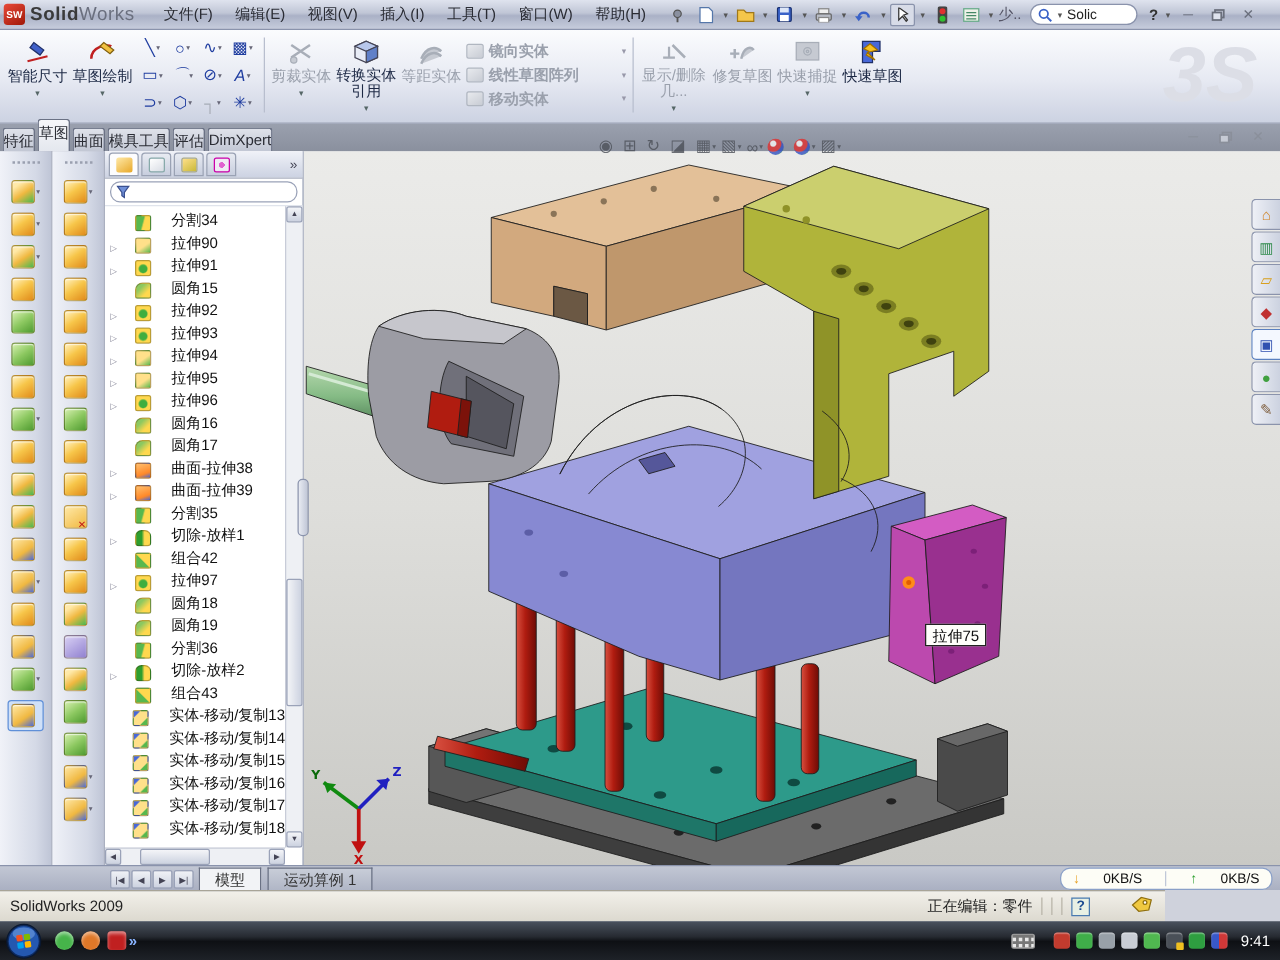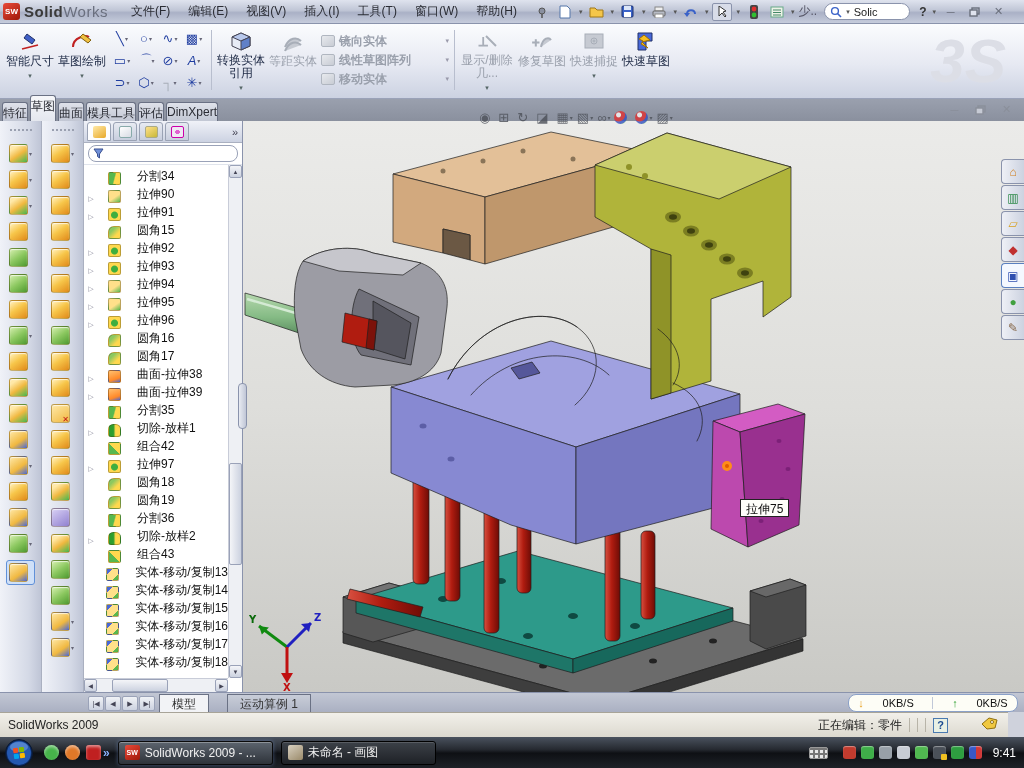--- a/index.html
+++ b/index.html
@@ -153,31 +153,31 @@
     background:linear-gradient(90deg,#eef0f6,#ccd2e0);display:flex;align-items:center;justify-content:center;}
   .tp-tab.active{background:#f4f8ff;border-color:#5a80c0;}
   .tp-tab .g{font-size:12px;color:var(--c,#666);}
 
   
   .bottomtabs{position:absolute;left:0;top:692px;width:1024px;height:20px;
     background:linear-gradient(180deg,#c2c7d4,#aab0c2);border-top:1px solid #8a93ac;display:flex;align-items:flex-end;}
   .bt-nav{display:flex;gap:1px;margin:0 4px 1px 88px;}
   .bt-nav .nbtn{width:16px;height:15px;font-size:7px;color:#445;display:flex;align-items:center;justify-content:center;
     background:linear-gradient(180deg,#f0f2f6,#ccd2e0);border:1px solid #9aa2b8;border-radius:2px;}
-  .btab{height:18px;padding:1px 12px 0;border:1px solid #6a7184;border-bottom:none;margin-right:18px;
+  .btab{height:18px;padding:1px 12px 0;border:1px solid #6a7184;border-bottom:none;margin-right:5px;
     background:linear-gradient(180deg,#c8cdd8,#b0b6c6);font-size:12px;color:#333;}
   .btab.active{background:#f2f3f6;}
   .netwidget{position:absolute;right:6px;top:1px;height:18px;width:170px;background:#fdfdf6;
     border:1px solid #8aa0c8;border-radius:8px;display:flex;align-items:center;justify-content:space-around;
     font-size:11px;color:#111;z-index:8;}
   .netwidget .da{color:#e8a020;font-weight:bold;} .netwidget .ua{color:#2ea030;font-weight:bold;}
   .netwidget .nsep{width:1px;height:12px;background:#c0c8d8;}
 
   
-  .statusbar{position:absolute;left:0;top:712px;width:1008px;height:25px;
+  .statusbar{position:absolute;left:0;top:712px;width:932px;height:25px;
     background:linear-gradient(180deg,#f2f0ea,#dcd9cf);border-top:1px solid #a8a498;
     display:flex;align-items:center;padding:0 8px;color:#222;}
   .sb-right{margin-left:auto;display:flex;align-items:center;gap:7px;}
   .sb-sep{width:1px;height:14px;background:#b8b4a8;}
   .sb-help{width:15px;height:15px;border:1px solid #4a7ab0;background:#e8f0e4;color:#1a4a90;
     font-weight:bold;font-size:11px;display:flex;align-items:center;justify-content:center;}
   .sb-tag{margin-left:26px;margin-right:2px;}
 
   
   .taskbar{position:absolute;left:0;top:737px;width:1024px;height:31px;
@@ -378,20 +378,30 @@
         <span class="sk-ic disabled drop" data-name="sketch-fillet-icon">
           <i class="g">┐</i>
           <i class="dp">▾</i>
         </span>
         <span class="sk-ic" data-name="point-tool-icon">
           <i class="g">✳</i>
           <i class="dp">▾</i>
         </span>
     </div>
     <div class="vsep" data-name="toolbar-separator"></div>
+    <div class="bigbtn disabled" data-name="trim-entities-button">
+      <span class="bic" data-name="trim-entities-icon">
+          <svg width="22" height="20">
+            <path d="M3,4 L18,14 M3,14 L18,4" stroke="#889" stroke-width="2" fill="none"></path>
+            <circle cx="5" cy="16" r="2.5" fill="#ccd" stroke="#889"></circle>
+          </svg>
+        </span>
+      <span class="blabel">剪裁实体</span>
+      <span class="bdrop" data-name="trim-caret-icon">▾</span>
+    </div>
     <div class="bigbtn" data-name="convert-entities-button">
       <span class="bic" data-name="convert-entities-icon">
           <svg width="24" height="22">
             <polygon points="12,2 21,6 21,15 12,19 3,15 3,6" fill="#e8ecf6" stroke="#445"></polygon>
             <polygon points="12,2 21,6 12,10 3,6" fill="#b8c8ec" stroke="#445"></polygon>
             <polygon points="12,10 21,6 21,15 12,19" fill="#6080c8" stroke="#445"></polygon>
           </svg>
         </span>
       <span class="blabel">转换实体引用</span>
       <span class="bdrop" data-name="convert-caret-icon">▾</span>
@@ -1078,30 +1088,20 @@
         <rect x="9.5" y="15.5" width="5" height="5" rx="1" fill="#00a4ef"></rect>
         <rect x="15.5" y="15.5" width="5" height="5" rx="1" fill="#ffb900"></rect>
       </g>
     </svg>
     <div class="quick" data-name="quick-launch">
       <span class="ql-ic" data-name="messenger-quicklaunch-icon" style="--c: #46b44a;"></span>
         <span class="ql-ic" data-name="app-quicklaunch-icon" style="--c: #e07828;"></span>
         <span class="ql-ic" data-name="solidworks-quicklaunch-icon" style="--c: #c02020;"></span>
     </div>
     <span class="ql-chev" data-name="quicklaunch-chevron">»</span>
-    <div style="display:flex;">
-      <div class="taskbtn active sw" data-name="task-solidworks">
-          <span class="tbi" data-name="task-icon">SW</span>
-          <span class="tlab">SolidWorks 2009 - ...</span>
-        </div>
-        <div class="taskbtn paint" data-name="task-paint">
-          <span class="tbi" data-name="task-icon"></span>
-          <span class="tlab">未命名 - 画图</span>
-        </div>
-    </div>
     <div class="tray" data-name="system-tray">
       <span class="kbd-ic" data-name="keyboard-layout-icon"></span>
       <div style="display:flex;gap:5px;">
         <span class="tray-ic" data-name="security-alert-tray-icon" style="--c: #c23b2e;"></span>
           <span class="tray-ic" data-name="antivirus-tray-icon" style="--c: #3fae49;"></span>
           <span class="tray-ic" data-name="badge-tray-icon" style="--c: #98a0a8;"></span>
           <span class="tray-ic" data-name="volume-tray-icon" style="--c: #c8ccd4;"></span>
           <span class="tray-ic" data-name="update-tray-icon" style="--c: #50b850;"></span>
           <span class="tray-ic warn" data-name="network-warning-tray-icon" style="--c: #4a5058;"></span>
           <span class="tray-ic" data-name="health-tray-icon" style="--c: #2e9e40;"></span>

